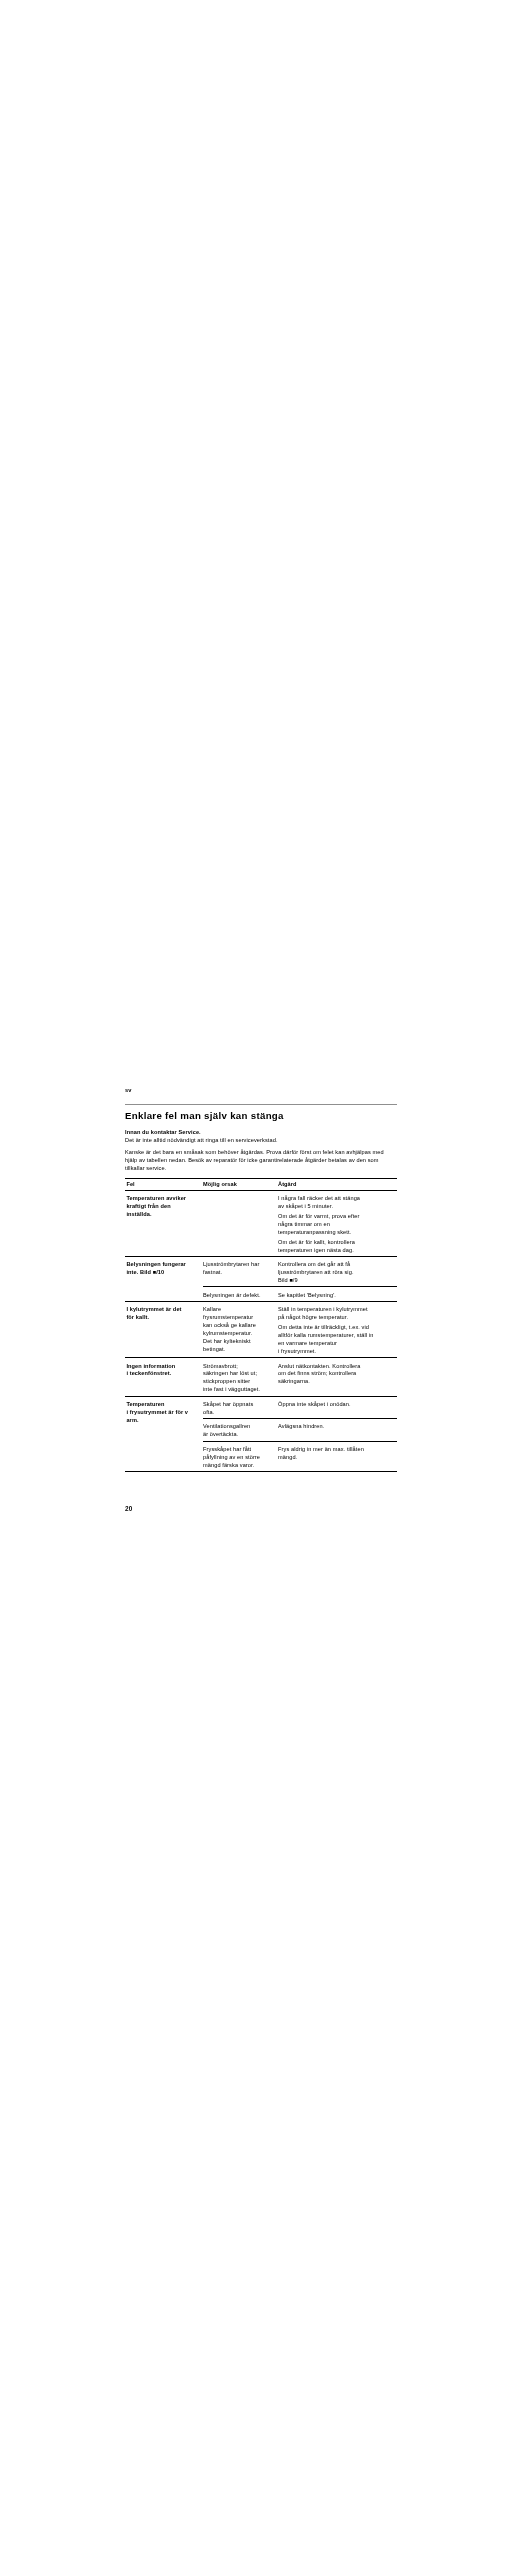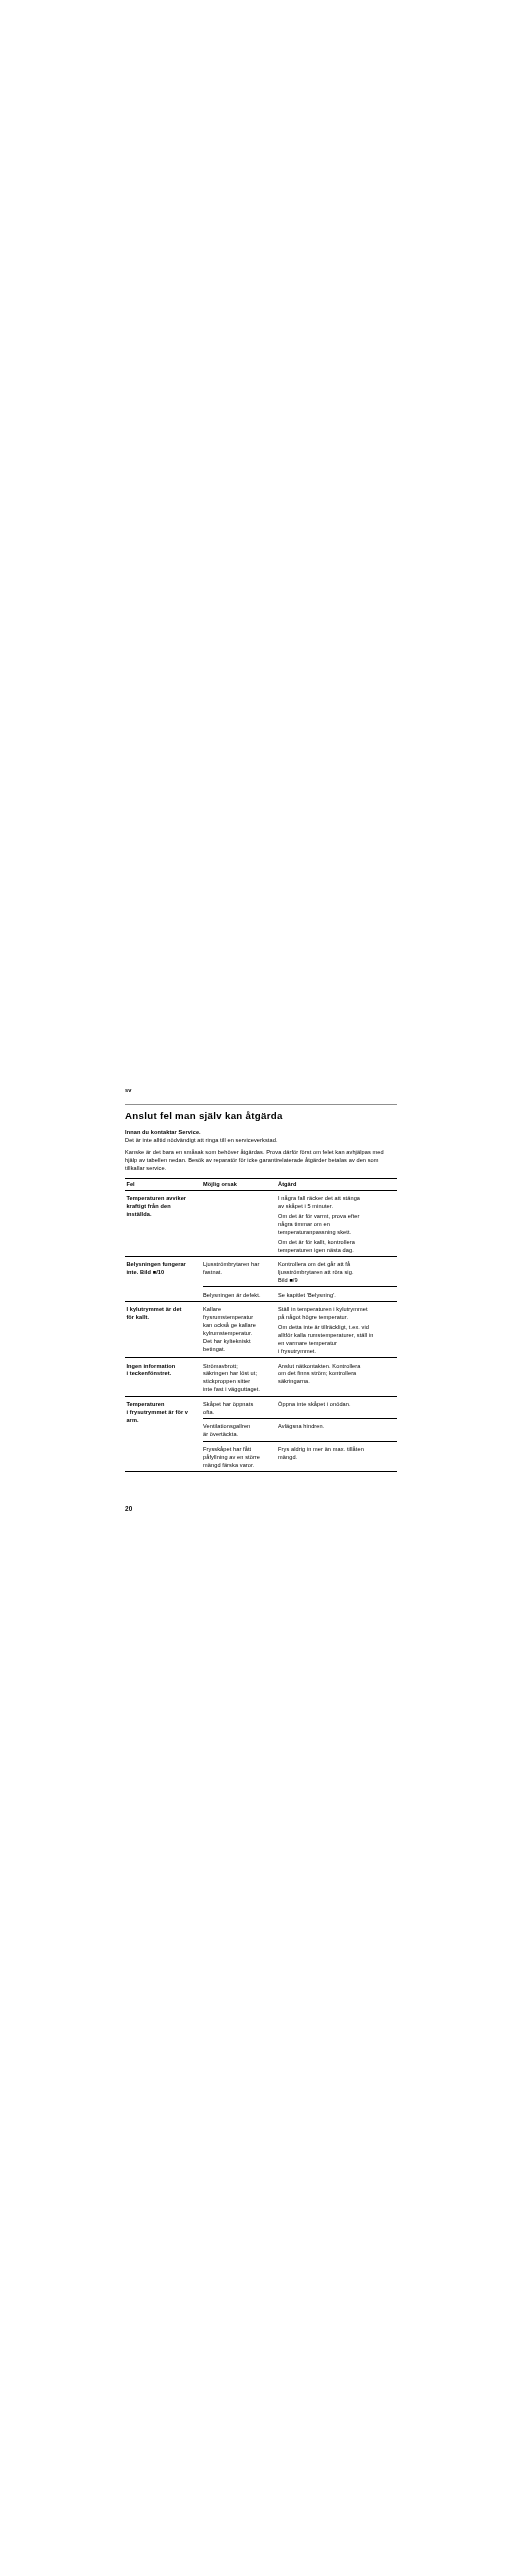--- a/index.html
+++ b/index.html
@@ -119,21 +119,21 @@
     font-weight: bold;
     letter-spacing: 0.2px;
   }
 </style>
 </head>
 <body style="color: rgb(0, 0, 0);">
 
 <div class="page-content">
   <div class="lang-label">sv</div>
   <hr class="title-rule" style="background: rgb(143, 143, 143);">
-  <h1 class="page-title">Anslut fel man själv kan åtgärda</h1>
+  <h1 class="page-title">Enklare fel man själv kan stänga</h1>
   <div class="intro-heading">Innan du kontaktar Service.</div>
   <div class="intro-line">Det är inte alltid nödvändigt att ringa till en serviceverkstad.</div>
   <div class="intro-paragraph">Kanske är det bara en småsak som behöver åtgärdas. Prova därför först om felet kan avhjälpas med hjälp av tabellen nedan. Besök av reparatör för icke garantirelaterade åtgärder betalas av den som tillkallar service.</div>
 
   <div class="ts-table">
     <div class="t-header">
       <div class="h-fel">Fel</div>
       <div class="h-orsak">Möjlig orsak</div>
       <div class="h-atgard">Åtgärd</div>
     </div>

